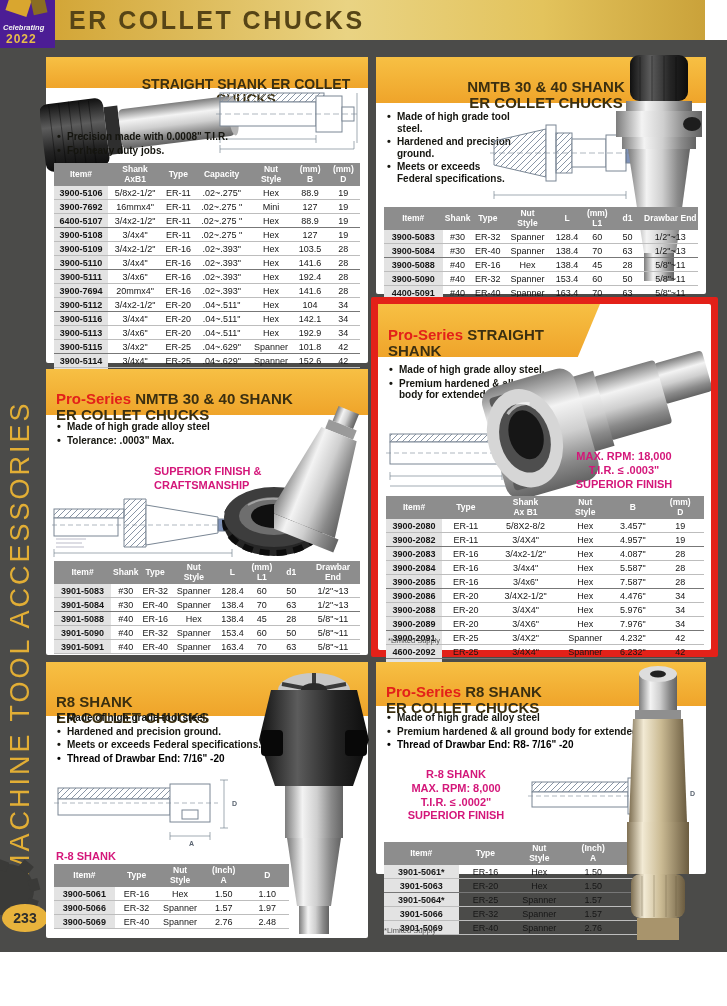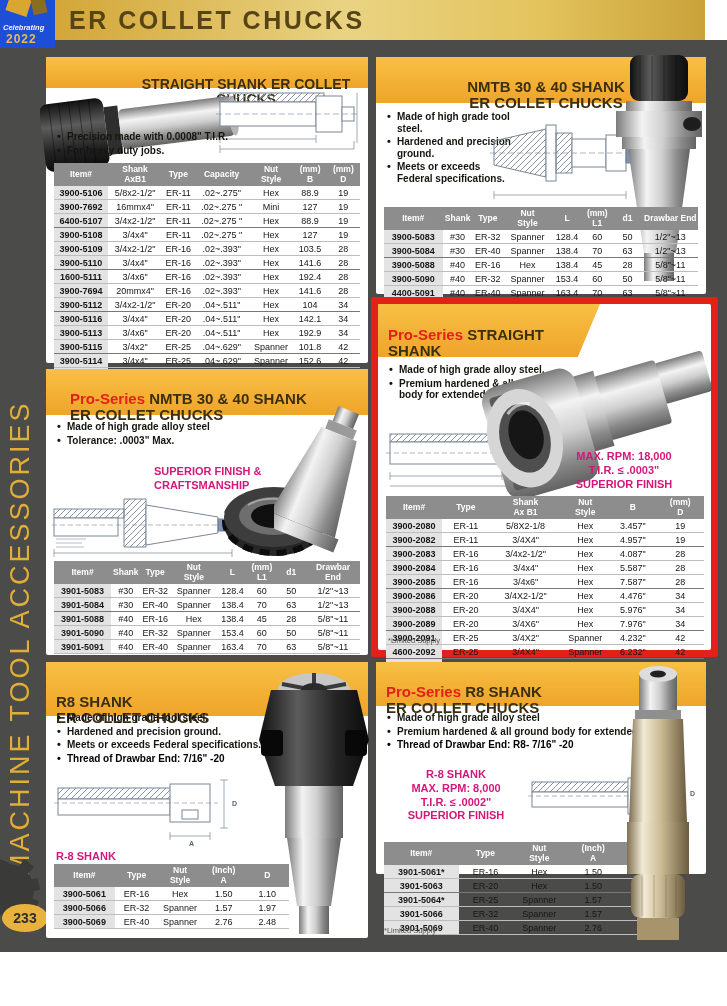--- a/index.html
+++ b/index.html
@@ -7,21 +7,21 @@
        font-family:"Liberation Sans",sans-serif;overflow:hidden;}
   .bg{position:absolute;left:0;top:0;width:727px;height:952px;background:#4b4b49;}
   .bottom-strip{position:absolute;left:0;top:952px;width:727px;height:54px;background:#fff;}
   .topbar-white{position:absolute;left:705px;top:0;width:22px;height:40px;background:#fff;}
 
   
   .title-bar{position:absolute;left:55px;top:0;width:650px;height:40px;
     background:linear-gradient(90deg,#d3a637 0%,#e9d383 45%,#e3c35c 75%,#caa23a 100%);
     display:flex;align-items:center;}
   .title-bar .t{font-size:25px;font-weight:bold;color:#564416;letter-spacing:2.5px;padding-left:14px;}
-  .badge{position:absolute;left:0;top:0;width:55px;height:48px;background:#1d4ed8;overflow:hidden;}
+  .badge{position:absolute;left:0;top:0;width:55px;height:48px;background:#4c1d95;overflow:hidden;}
   .badge .blob1{position:absolute;left:8px;top:-6px;width:22px;height:20px;background:#d9a62f;transform:rotate(18deg);}
   .badge .blob2{position:absolute;left:32px;top:-2px;width:14px;height:16px;background:#8a6d22;transform:rotate(-12deg);}
   .badge .l1{position:absolute;left:3px;top:23px;font-size:7.5px;font-style:italic;font-weight:bold;color:#f4f4f2;}
   .badge .l2{position:absolute;left:6px;top:32px;font-size:12px;font-weight:bold;color:#e7bd4a;letter-spacing:1px;}
 
   
   .side-text{position:absolute;left:5px;top:382px;height:495px;
     writing-mode:vertical-rl;transform:rotate(180deg);
     color:#e2ae35;font-size:27px;letter-spacing:3px;font-weight:400;white-space:nowrap;}
   .gear{position:absolute;left:0;top:856px;width:52px;height:92px;}
@@ -239,21 +239,21 @@
         <tr>
           <td class="item-col">3900-5110</td>
           <td>3/4x4"</td>
           <td>ER-16</td>
           <td>.02~.393"</td>
           <td>Hex</td>
           <td>141.6</td>
           <td>28</td>
         </tr>
         <tr>
-          <td class="item-col">1600-5111</td>
+          <td class="item-col">3900-5111</td>
           <td>3/4x6"</td>
           <td>ER-16</td>
           <td>.02~.393"</td>
           <td>Hex</td>
           <td>192.4</td>
           <td>28</td>
         </tr>
         <tr>
           <td class="item-col">3900-7694</td>
           <td>20mmx4"</td>
@@ -482,21 +482,21 @@
 Style</th>
             <th>B</th>
             <th>(mm)
 D</th>
           </tr>
         </thead>
         <tbody>
           <tr>
             <td class="item-col">3900-2080</td>
             <td>ER-11</td>
-            <td>5/8X2-1/8</td>
+            <td>5/8X2-8/2</td>
             <td>Hex</td>
             <td>3.457"</td>
             <td>19</td>
           </tr>
           <tr>
             <td class="item-col">3900-2082</td>
             <td>ER-11</td>
             <td>3/4X4"</td>
             <td>Hex</td>
             <td>4.957"</td>
@@ -582,21 +582,21 @@
             <td>6.252"</td>
             <td>50</td>
           </tr>
         </tbody>
       </table>
     <div class="foot" style="left:10px;top:332px;">*Limited Supply</div>
   </div>
 </div>
 
 <div class="card" style="left:46px;top:369px;width:322px;height:286px;">
-  <div class="card-hdr" style="height:40px;font-size:15px;padding:6px 0 0 24px;">
+  <div class="card-hdr" style="height:40px;font-size:15px;padding:6px 0 0 10px;">
     <span class="pro">Pro-Series</span><span> NMTB 30 &amp; 40 SHANK
 ER COLLET CHUCKS</span>
   </div>
   <ul class="bullets" style="left:10px;top:52px;width:205px;">
       <li>Made of high grade alloy steel</li>
       <li>Tolerance: .0003" Max.</li>
     </ul>
   <ul class="notes" style="left:108px;top:96px;width:170px;font-size:11px;">
       <li>SUPERIOR FINISH &amp;</li>
       <li>CRAFTSMANSHIP</li>

